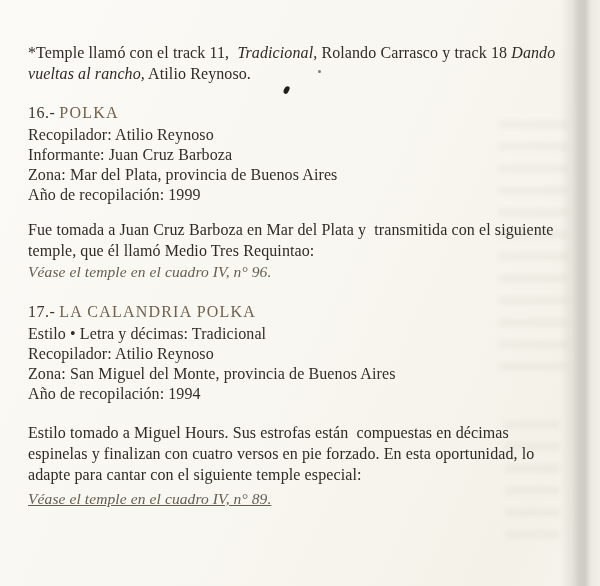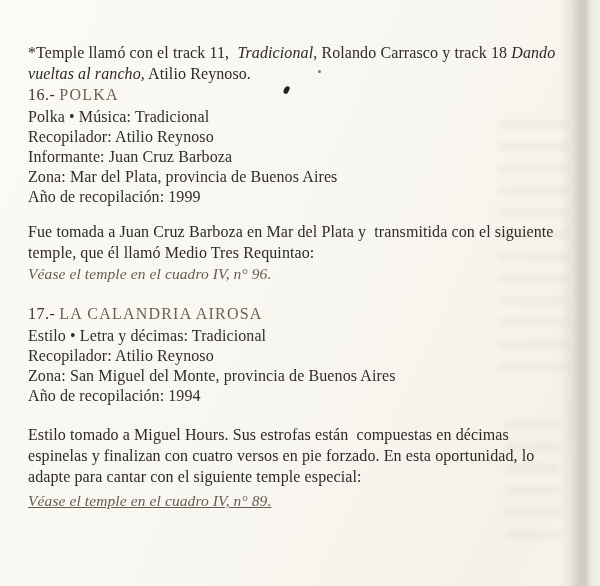--- a/index.html
+++ b/index.html
@@ -28,21 +28,21 @@
   .para { white-space: pre-wrap; }
   .ital { font-style: italic; }
   .entry-heading {
     font-size: 16px;
     font-weight: normal;
     color: #4e4338;
     line-height: 21px;
   }
   .entry-heading .num { color: #3e362e; letter-spacing: 0.5px; }
   .entry-heading .title { color: #71604c; letter-spacing: 1.2px; margin-left: 4px; }
-  .h16 { }
+  .h16 { margin-top: 18px; }
   .h17 { margin-top: 19px; }
   .details { margin-top: 2px; }
   .detail-line { line-height: 20px; color: #322e29; }
   .body-para-16 { margin-top: 14px; }
   .body-para-17 { margin-top: 18px; }
   .see-note {
     font-style: italic;
     color: #655c50;
     font-size: 15.5px;
   }
@@ -93,30 +93,29 @@
 <body>
 
 <div class="page">
 
   <div class="content">
 
     <p class="para top-note"><span>*Temple llamó con el track 11,  </span><span class="ital">Tradicional</span><span>, Rolando Carrasco y track 18 </span><span class="ital">Dando vueltas al rancho,</span><span> Atilio Reynoso.</span></p>
 
     <h2 class="entry-heading h16"><span class="num">16.-</span><span class="title">POLKA</span></h2>
     <div class="details">
-      <div class="detail-line">Polka • Música: Tradicional</div>
       <div class="detail-line">Recopilador: Atilio Reynoso</div>
       <div class="detail-line">Informante: Juan Cruz Barboza</div>
       <div class="detail-line">Zona: Mar del Plata, provincia de Buenos Aires</div>
       <div class="detail-line">Año de recopilación: 1999</div>
     </div>
     <p class="para body-para-16">Fue tomada a Juan Cruz Barboza en Mar del Plata y  transmitida con el siguiente temple, que él llamó Medio Tres Requintao:</p>
     <p class="see-note note96">Véase el temple en el cuadro IV, n° 96.</p>
 
-    <h2 class="entry-heading h17"><span class="num">17.-</span><span class="title">LA CALANDRIA AIROSA</span></h2>
+    <h2 class="entry-heading h17"><span class="num">17.-</span><span class="title">LA CALANDRIA POLKA</span></h2>
     <div class="details">
       <div class="detail-line">Estilo • Letra y décimas: Tradicional</div>
       <div class="detail-line">Recopilador: Atilio Reynoso</div>
       <div class="detail-line">Zona: San Miguel del Monte, provincia de Buenos Aires</div>
       <div class="detail-line">Año de recopilación: 1994</div>
     </div>
     <p class="para body-para-17">Estilo tomado a Miguel Hours. Sus estrofas están  compuestas en décimas espinelas y finalizan con cuatro versos en pie forzado. En esta oportunidad, lo adapte para cantar con el siguiente temple especial:</p>
     <p class="see-note note89">Véase el temple en el cuadro IV, n° 89.</p>
 
   </div>

